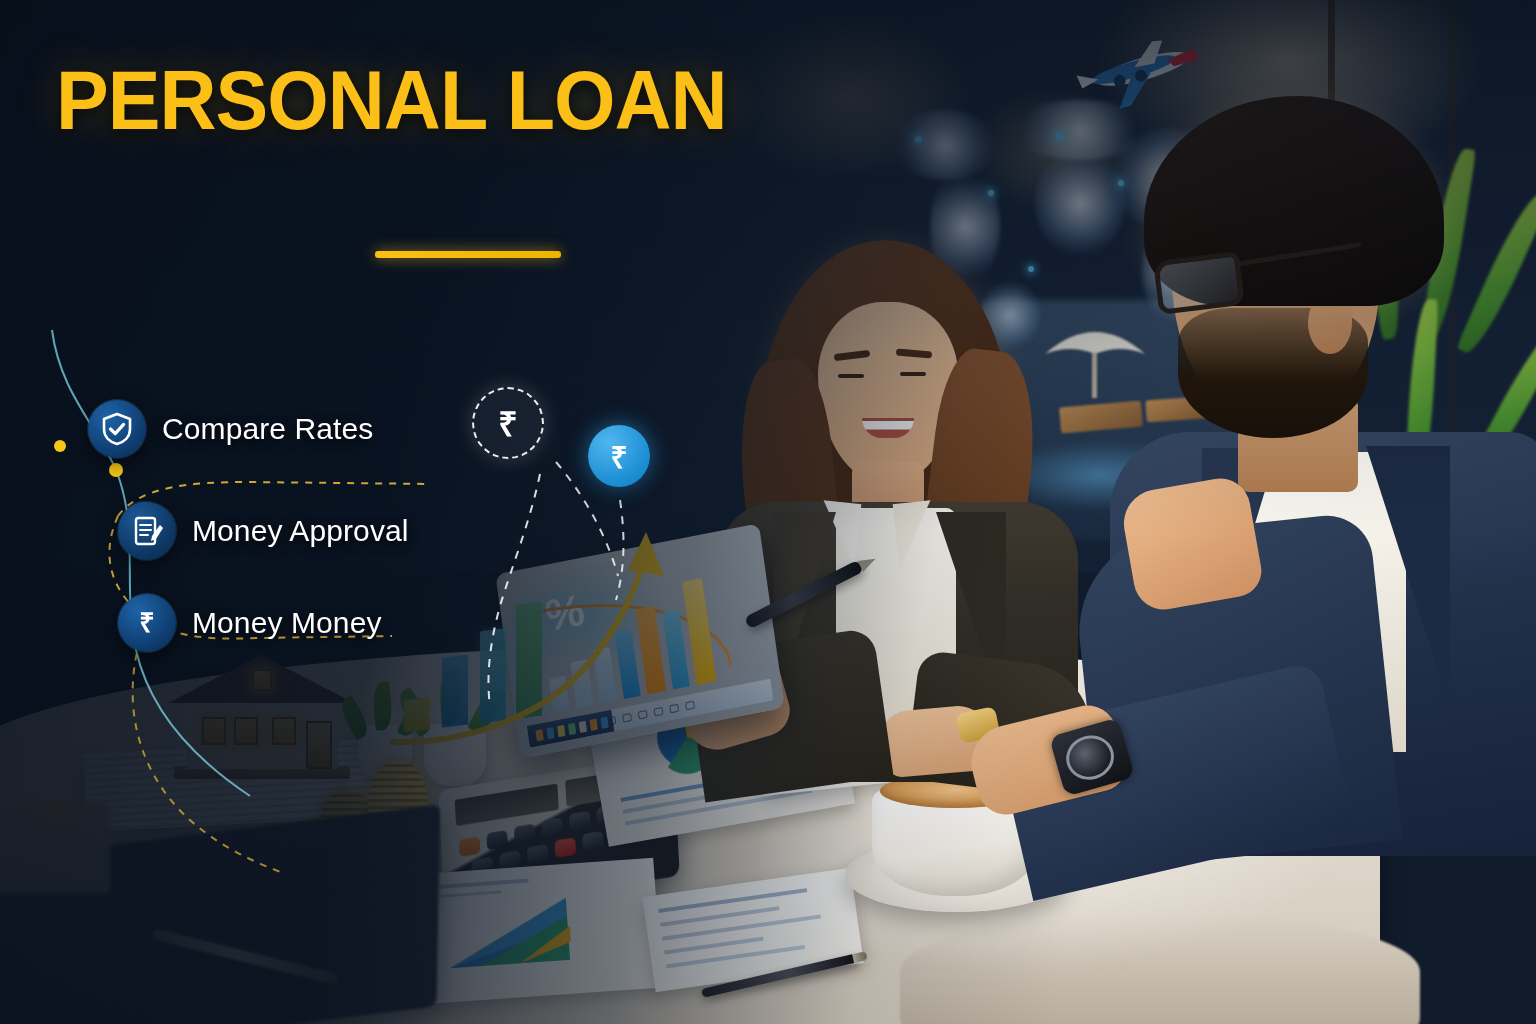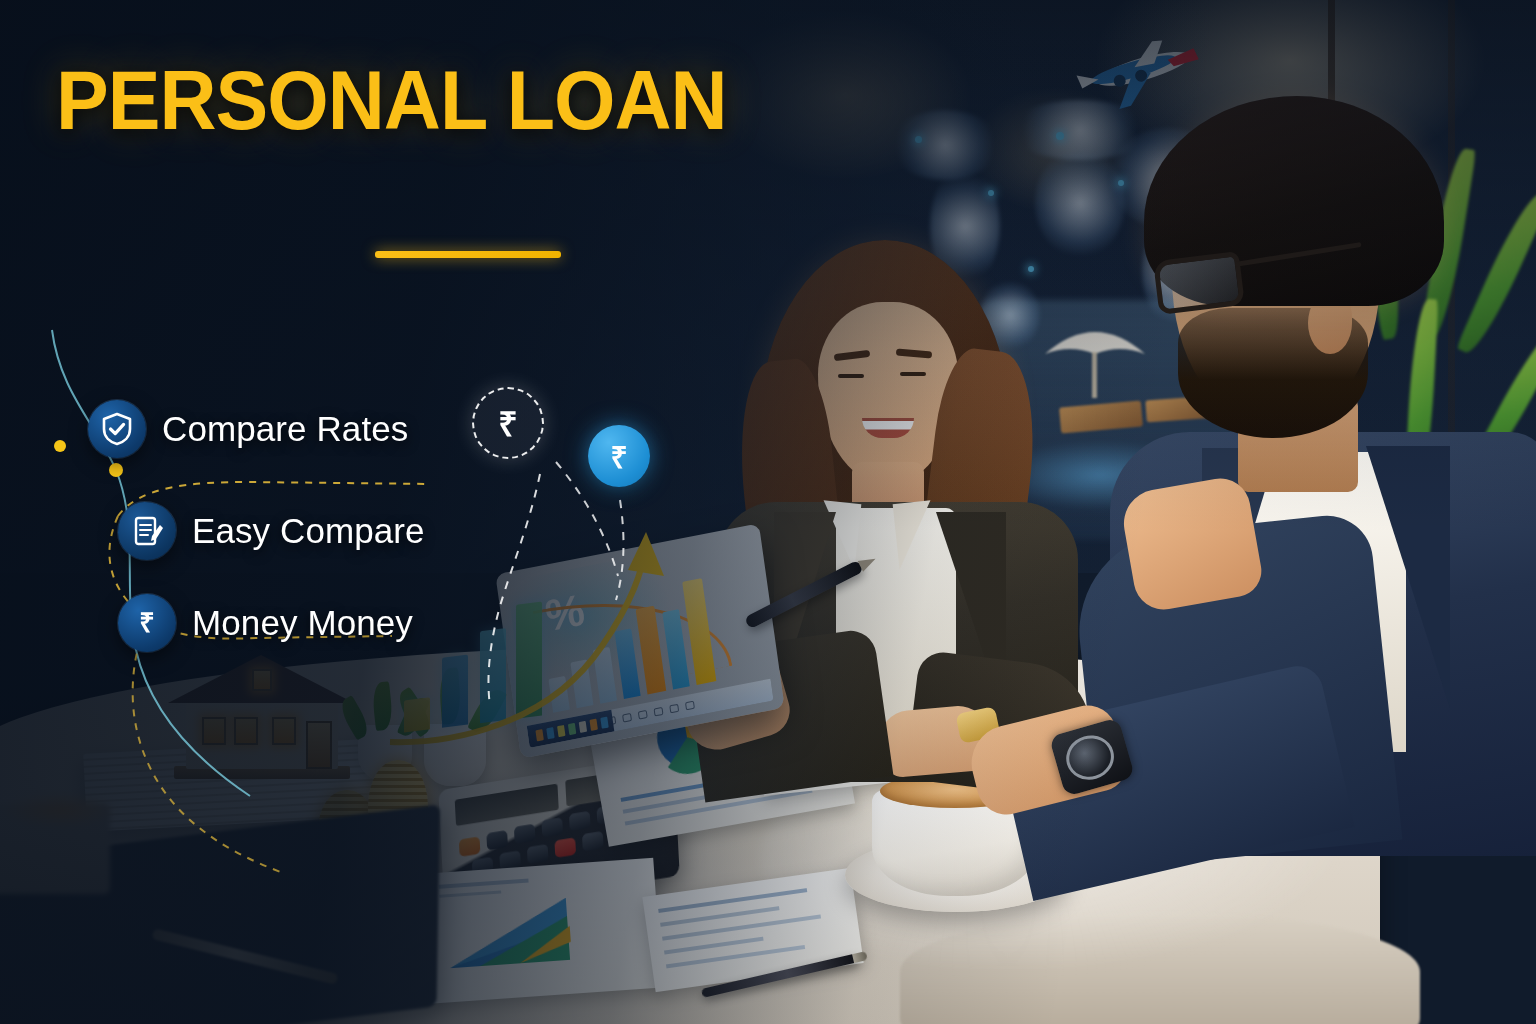--- a/index.html
+++ b/index.html
@@ -312,21 +312,21 @@
   .sb-y { color:#FBBF17; }
   .sb-w { color:#ffffff; }
 
   
   .feat { position:absolute; display:flex; align-items:center; gap:16px; }
   .feat-badge { width:58px; height:58px; border-radius:50%;
     background:radial-gradient(circle at 35% 28%, #1e63a8, #0d3a6b 70%, #0a2c52);
     display:flex; align-items:center; justify-content:center;
     box-shadow:0 6px 18px rgba(0,0,0,.5), 0 0 0 1px rgba(90,160,230,.25); }
   .feat-badge.squish { border-radius:46% 54% 50% 50% / 52% 48% 52% 48%; background:radial-gradient(circle at 35% 28%, #1c5896, #0c3560 70%, #09294c); }
-  .feat-label { font-size:35px; color:#ffffff; letter-spacing:.1px;
+  .feat-label { font-size:30px; color:#ffffff; letter-spacing:.1px;
     text-shadow:0 3px 12px rgba(0,0,0,.85); }
 
   
   .chip { position:absolute; border-radius:50%; display:flex; align-items:center; justify-content:center;
     color:#fff; font-weight:700; }
   .chip.ghost { border:2.5px dashed rgba(255,255,255,.92); background:rgba(255,255,255,.05);
     box-shadow:0 0 20px rgba(255,255,255,.18); }
   .chip.solid { background:radial-gradient(circle at 34% 28%, #4fb7f0, #1e8fd4 65%, #1379bb);
     box-shadow:0 0 22px rgba(50,160,230,.6), 0 6px 16px rgba(0,0,0,.45); }
 
@@ -643,21 +643,21 @@
     <div class="feat" style="left:118px; top:502px;">
       <div class="feat-badge squish">
         <svg width="34" height="34" viewBox="0 0 34 34">
           <rect x="6" y="4" width="19" height="26" rx="2.4" fill="none" stroke="#ffffff" stroke-width="2.4"></rect>
           <line x1="10" y1="11" x2="21" y2="11" stroke="#ffffff" stroke-width="2" stroke-linecap="round"></line>
           <line x1="10" y1="16" x2="21" y2="16" stroke="#ffffff" stroke-width="2" stroke-linecap="round"></line>
           <line x1="10" y1="21" x2="18" y2="21" stroke="#ffffff" stroke-width="2" stroke-linecap="round"></line>
           <path d="M30 11 L22 22 L21 27 L26 25 L33 14 Z" fill="#ffffff"></path>
         </svg>
       </div>
-      <div class="feat-label">Easy Compare</div>
+      <div class="feat-label">Money Approval</div>
     </div>
 
     <div class="feat" style="left:118px; top:594px;">
       <div class="feat-badge">
         <svg width="32" height="32" viewBox="0 0 32 32">
           <text x="16" y="25" font-family="'Liberation Sans',sans-serif" font-size="27" font-weight="700" fill="#ffffff" text-anchor="middle">₹</text>
         </svg>
       </div>
       <div class="feat-label">Money Money</div>
     </div>

